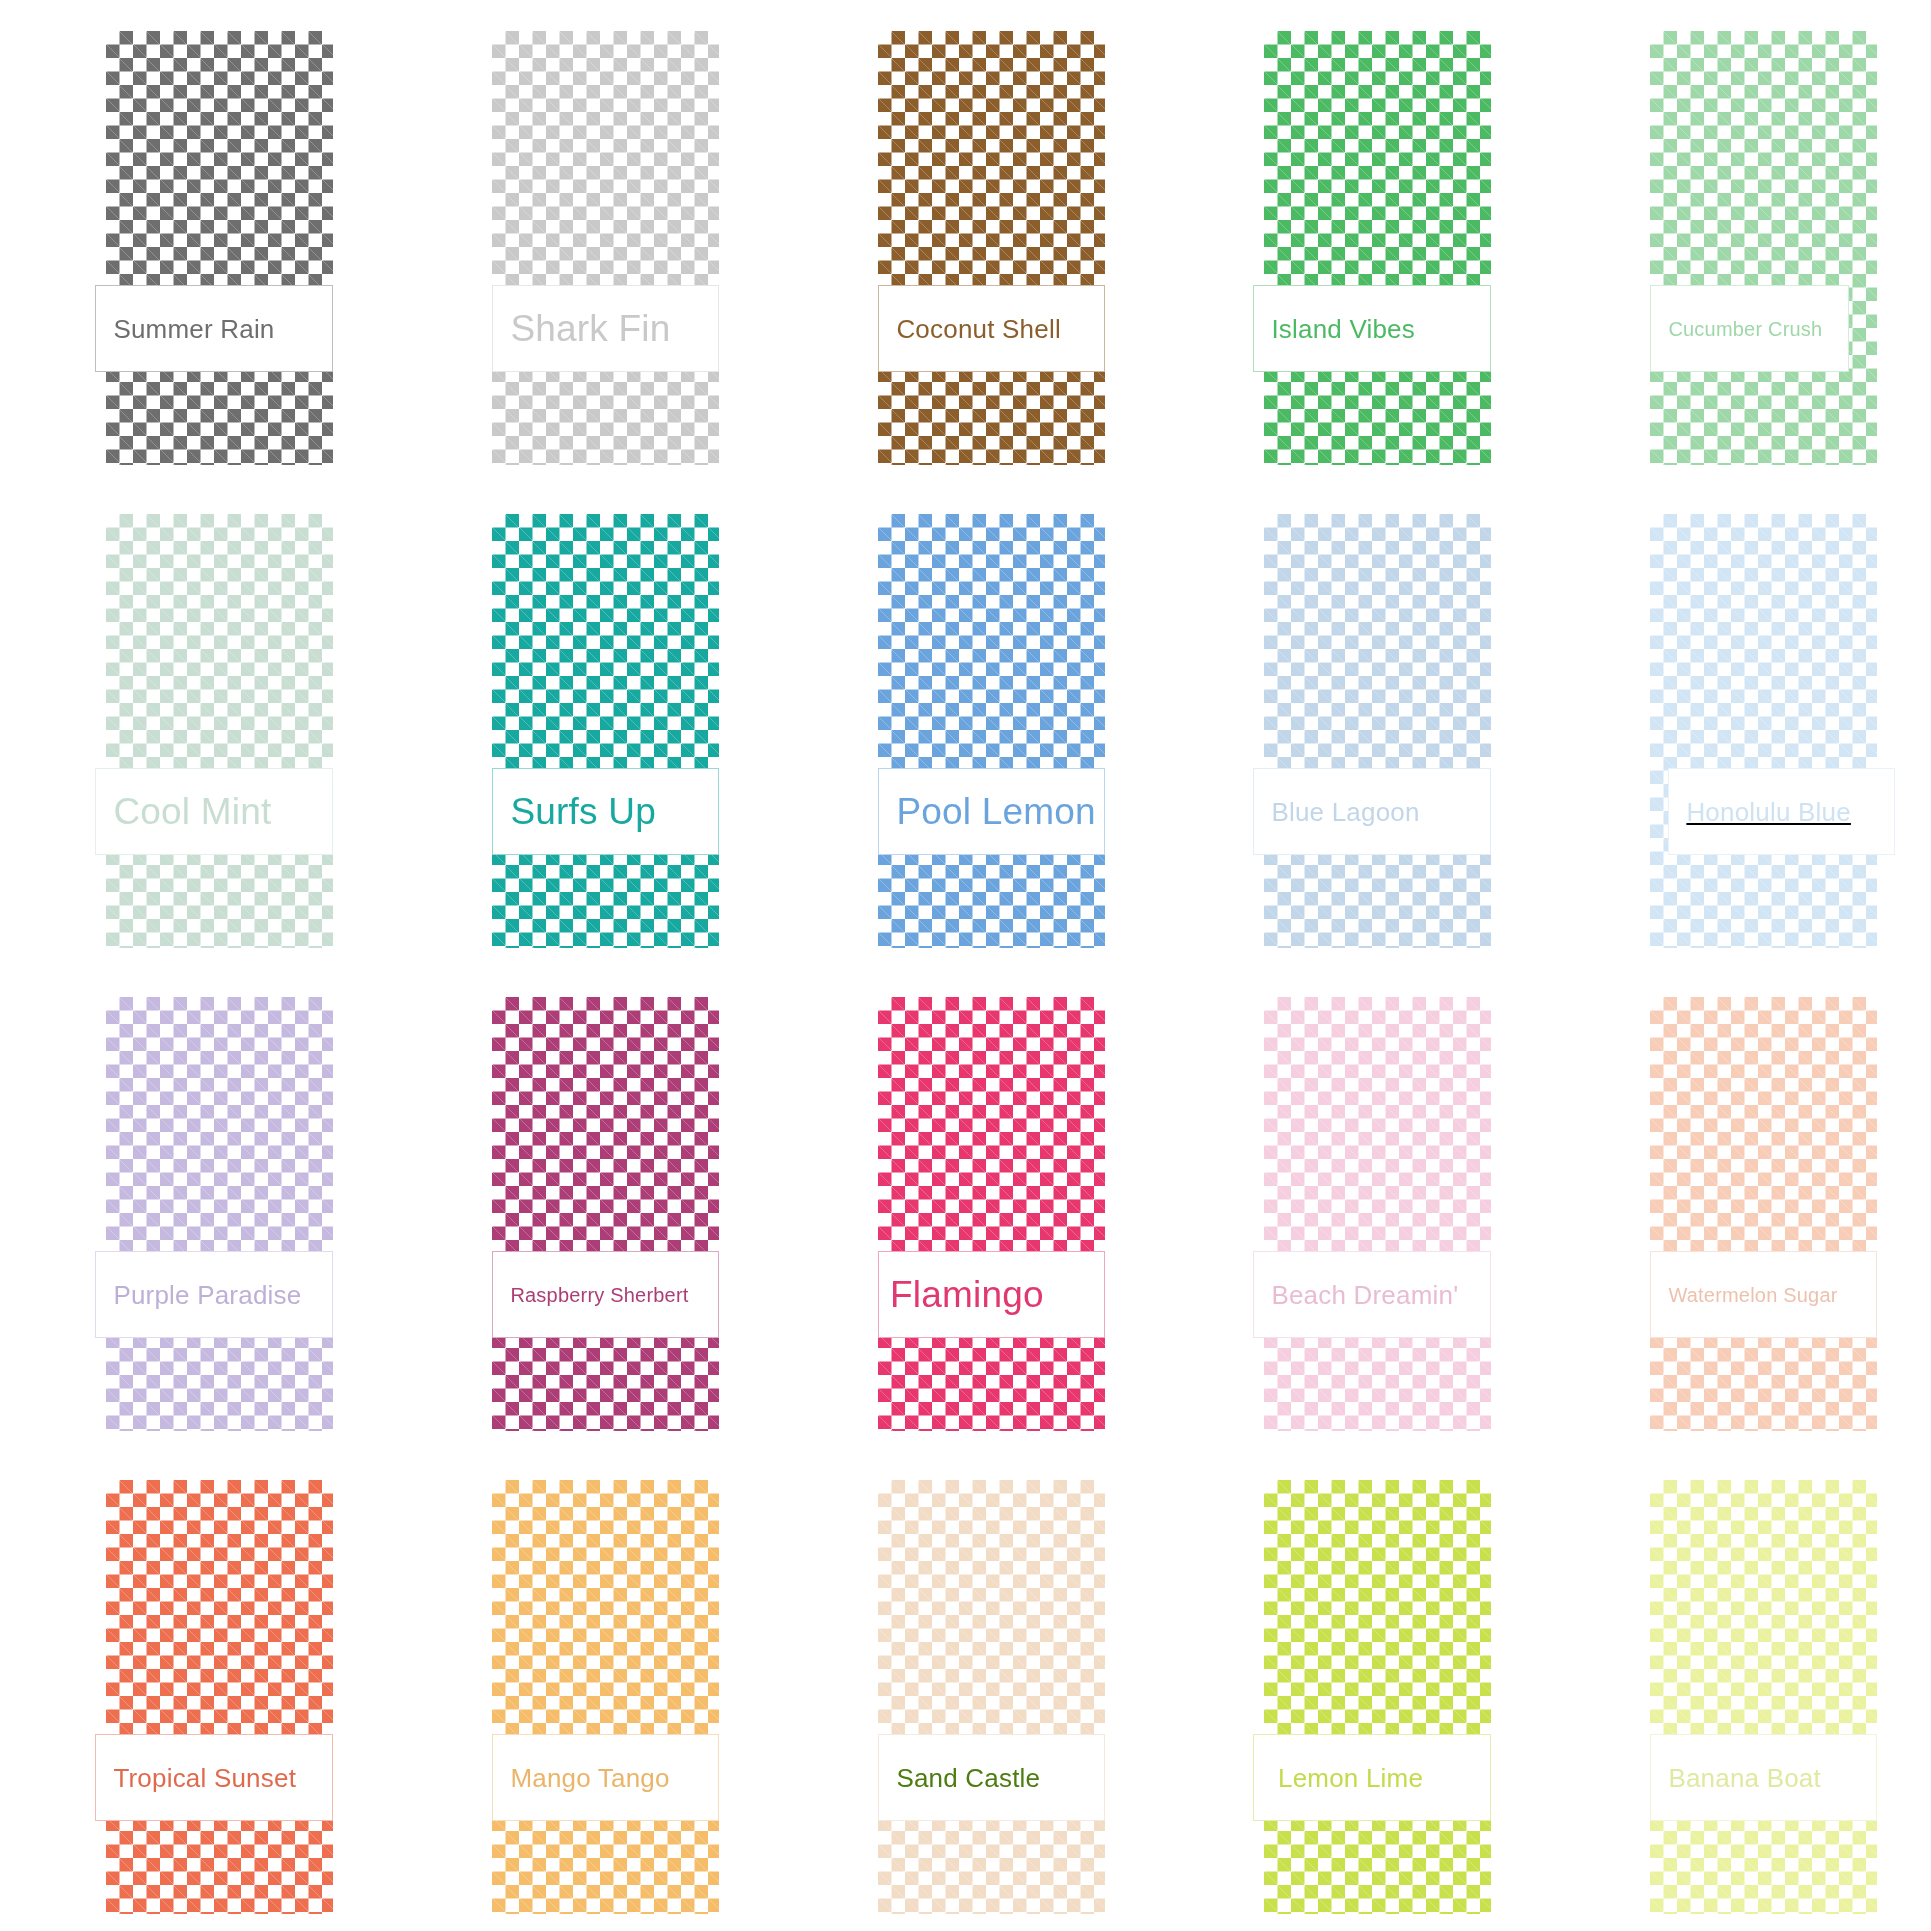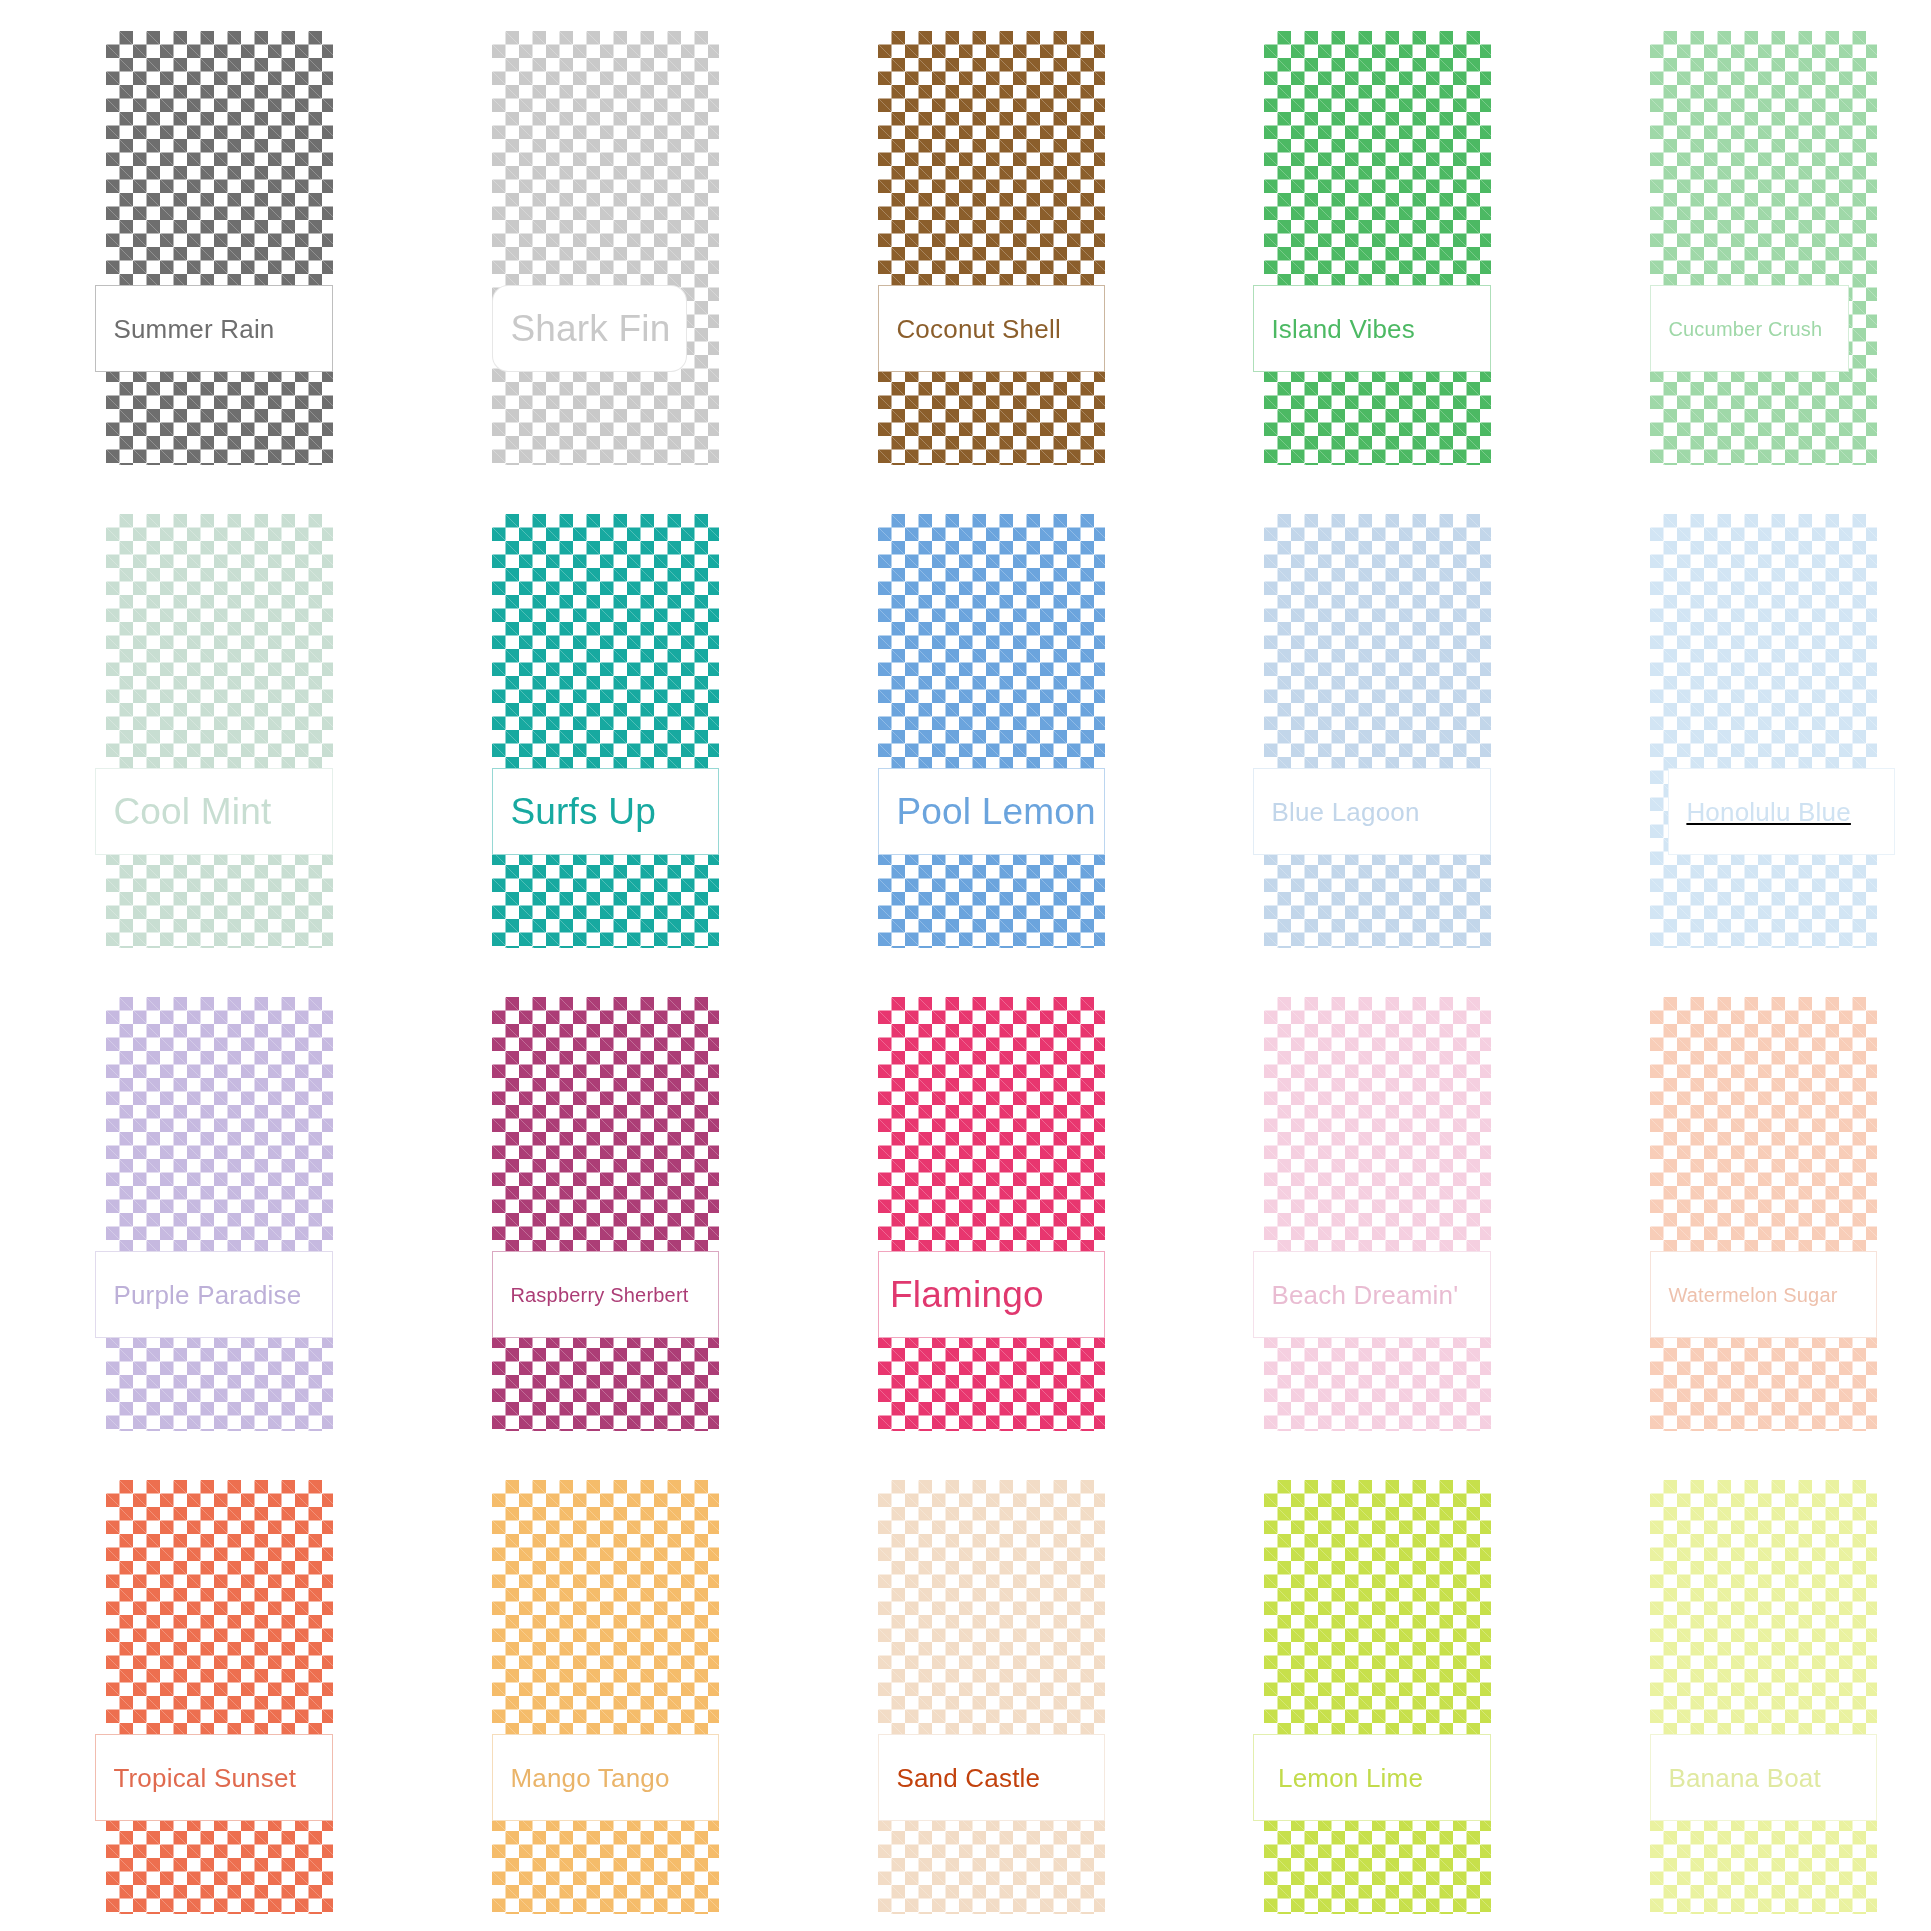--- a/index.html
+++ b/index.html
@@ -78,21 +78,21 @@
 
 <div id="palette-grid">
     <div class="swatch-cell sz-md">
       <div class="checker" style="background-image: linear-gradient(45deg, rgb(110, 110, 110) 25%, transparent 25%, transparent 75%, rgb(110, 110, 110) 75%), linear-gradient(45deg, rgb(110, 110, 110) 25%, transparent 25%, transparent 75%, rgb(110, 110, 110) 75%);"></div>
       <div class="label-card" style="left: 95px; width: 238px; border-color: rgba(110, 110, 110, 0.45);">
         <span class="label-text" style="color: rgb(110, 110, 110);">Summer Rain</span>
       </div>
     </div>
     <div class="swatch-cell sz-lg">
       <div class="checker" style="background-image: linear-gradient(45deg, rgb(201, 201, 201) 25%, transparent 25%, transparent 75%, rgb(201, 201, 201) 75%), linear-gradient(45deg, rgb(201, 201, 201) 25%, transparent 25%, transparent 75%, rgb(201, 201, 201) 75%);"></div>
-      <div class="label-card" style="left: 106px; width: 195px; border-color: rgba(201, 201, 201, 0.45); border-radius: 16px;">
+      <div class="label-card" style="left: 106px; width: 227px; border-color: rgba(201, 201, 201, 0.45);">
         <span class="label-text" style="color: rgb(201, 201, 201);">Shark Fin</span>
       </div>
     </div>
     <div class="swatch-cell sz-md">
       <div class="checker" style="background-image: linear-gradient(45deg, rgb(139, 94, 43) 25%, transparent 25%, transparent 75%, rgb(139, 94, 43) 75%), linear-gradient(45deg, rgb(139, 94, 43) 25%, transparent 25%, transparent 75%, rgb(139, 94, 43) 75%);"></div>
       <div class="label-card" style="left: 106px; width: 227px; border-color: rgba(139, 94, 43, 0.45); text-align: center;">
         <span class="label-text" style="color: rgb(139, 94, 43);">Coconut Shell</span>
       </div>
     </div>
     <div class="swatch-cell sz-md">
@@ -175,21 +175,21 @@
     </div>
     <div class="swatch-cell sz-md">
       <div class="checker" style="background-image: linear-gradient(45deg, rgb(245, 188, 106) 25%, transparent 25%, transparent 75%, rgb(245, 188, 106) 75%), linear-gradient(45deg, rgb(245, 188, 106) 25%, transparent 25%, transparent 75%, rgb(245, 188, 106) 75%);"></div>
       <div class="label-card" style="left: 106px; width: 227px; border-color: rgba(234, 180, 105, 0.45);">
         <span class="label-text" style="color: rgb(234, 180, 105);">Mango Tango</span>
       </div>
     </div>
     <div class="swatch-cell sz-md">
       <div class="checker" style="background-image: linear-gradient(45deg, rgb(242, 220, 198) 25%, transparent 25%, transparent 75%, rgb(242, 220, 198) 75%), linear-gradient(45deg, rgb(242, 220, 198) 25%, transparent 25%, transparent 75%, rgb(242, 220, 198) 75%);"></div>
       <div class="label-card" style="left: 106px; width: 227px; border-color: rgba(232, 207, 183, 0.45);">
-        <span class="label-text" style="color: #c2410c;">Sand Castle</span>
+        <span class="label-text" style="color: #4d7c0f;">Sand Castle</span>
       </div>
     </div>
     <div class="swatch-cell sz-md">
       <div class="checker" style="background-image: linear-gradient(45deg, rgb(199, 224, 75) 25%, transparent 25%, transparent 75%, rgb(199, 224, 75) 75%), linear-gradient(45deg, rgb(199, 224, 75) 25%, transparent 25%, transparent 75%, rgb(199, 224, 75) 75%);"></div>
       <div class="label-card" style="left: 95px; width: 238px; border-color: rgba(194, 219, 75, 0.45); padding-left: 24px;">
         <span class="label-text" style="color: rgb(194, 219, 75);">Lemon Lime</span>
       </div>
     </div>
     <div class="swatch-cell sz-md">
       <div class="checker" style="background-image: linear-gradient(45deg, rgb(234, 242, 160) 25%, transparent 25%, transparent 75%, rgb(234, 242, 160) 75%), linear-gradient(45deg, rgb(234, 242, 160) 25%, transparent 25%, transparent 75%, rgb(234, 242, 160) 75%);"></div>

